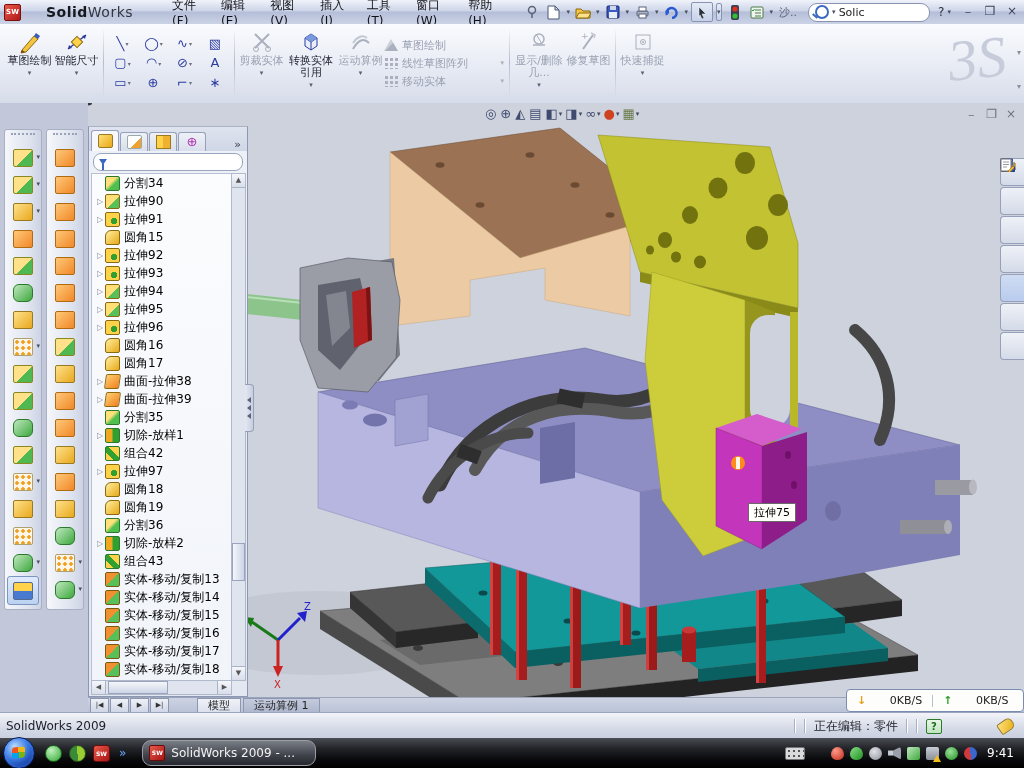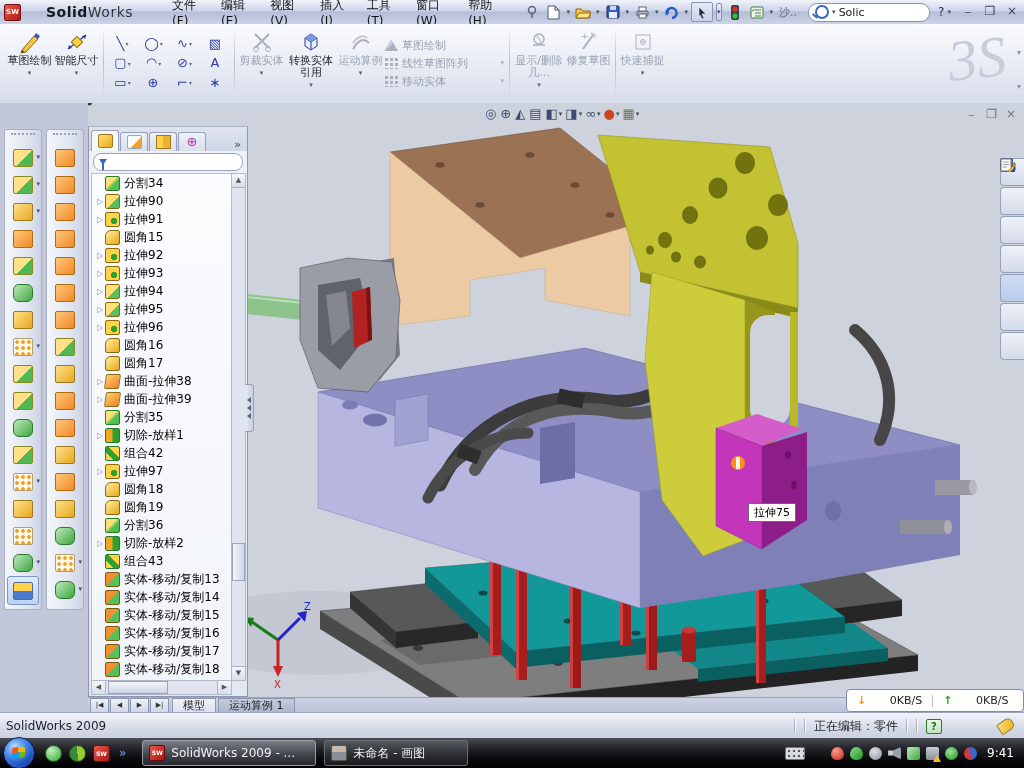--- a/index.html
+++ b/index.html
@@ -176,21 +176,21 @@
     background:conic-gradient(#f6b80e 0 25%,#7ab800 0 50%,#00a3ee 0 75%,#f25214 0);
     border-radius:3px;transform:skewY(-6deg);opacity:.95;}
   .ql{display:flex;align-items:center;gap:7px;margin-left:10px;}
   .qlico{width:15px;height:15px;border-radius:3px;}
   .q-msn{background:radial-gradient(circle at 35% 30%,#bff0bf,#2fa82f);border-radius:50%;border:1px solid #1a6a1a;}
   .q-av{background:conic-gradient(#9acd32 0 50%,#3a8a3a 0);border-radius:50%;border:1px solid #2a5a1a;}
   .q-sw{background:linear-gradient(135deg,#e85a4a,#a81414);border:1px solid #6a0a0a;color:#fff;
     font-size:6px;font-weight:bold;text-align:center;line-height:15px;}
   .qchev{color:#6aa8ff;font-size:12px;margin-left:2px;}
   .tasks{display:flex;gap:8px;margin-left:16px;}
-  .taskbtn{width:160px;height:24px;border-radius:3px;border:1px solid #6a6d74;
+  .taskbtn{width:160px;height:24px;border-radius:9px;border:1px solid #6a6d74;
     background:linear-gradient(#55585f,#2a2c31 60%,#1a1b1f);display:flex;align-items:center;padding:0 6px;gap:6px;}
   .taskbtn.active{background:linear-gradient(#7a7e86,#3f424a 60%,#26282e);border-color:#9a9da6;}
   .taskbtn .tlab{color:#f2f2f2;font-size:12px;white-space:nowrap;overflow:hidden;text-overflow:ellipsis;}
   .ticon-sw{width:14px;height:14px;flex:none;background:linear-gradient(135deg,#e85a4a,#a81414);
     border:1px solid #6a0a0a;color:#fff;font-size:6px;font-weight:bold;text-align:center;line-height:14px;border-radius:2px;}
   .ticon-paint{width:14px;height:14px;flex:none;border-radius:2px;
     background:linear-gradient(180deg,#c8b8a8 40%,#8a8f98 40%);border:1px solid #555;}
   .tray{margin-left:auto;display:flex;align-items:center;gap:6px;margin-right:10px;}
   .kbd{width:18px;height:11px;background:#d8dade;border-radius:2px;border:1px solid #777;
     background-image:radial-gradient(circle at 3px 3px,#555 1px,transparent 1.5px);background-size:5px 5px;}
@@ -1151,21 +1151,21 @@
         </div>
     </div>
 
     <div class="modelbar">
       <div class="nav-wrap">
         <div class="navbtn">|◀</div>
           <div class="navbtn">◀</div>
           <div class="navbtn">▶</div>
           <div class="navbtn">▶|</div>
       </div>
-      <div style="display:flex;">
+      <div style="display:flex;padding-left:25px;">
         <div class="mtab active">模型</div>
           <div class="mtab">运动算例 1</div>
       </div>
     </div>
 
     <div class="netbox">
       <span class="dn">↓</span>
       <b style="width:52px;text-align:right;">0KB/S</b>
       <span class="nsep"></span>
       <span class="up">↑</span>
@@ -1194,24 +1194,20 @@
     <div class="ql">
       <span class="qlico q-msn"></span>
       <span class="qlico q-av"></span>
       <span class="qlico q-sw">SW</span>
       <span class="qchev">»</span>
     </div>
     <div class="tasks">
       <div class="taskbtn active">
         <span class="ticon-sw">SW</span>
         <span class="tlab">SolidWorks 2009 - ...</span>
-      </div>
-      <div class="taskbtn" style="width:130px">
-        <span class="ticon-paint"></span>
-        <span class="tlab">未命名 - 画图</span>
       </div>
     </div>
     <div class="tray">
       <span class="kbd"></span>
       <span style="width:14px;"></span>
       <span style="display:flex;gap:6px;align-items:center;">
         <span class="trico tr-red"></span>
           <span class="trico tr-green"></span>
           <span class="trico tr-gray"></span>
           <span class="trico tr-spk"></span>

